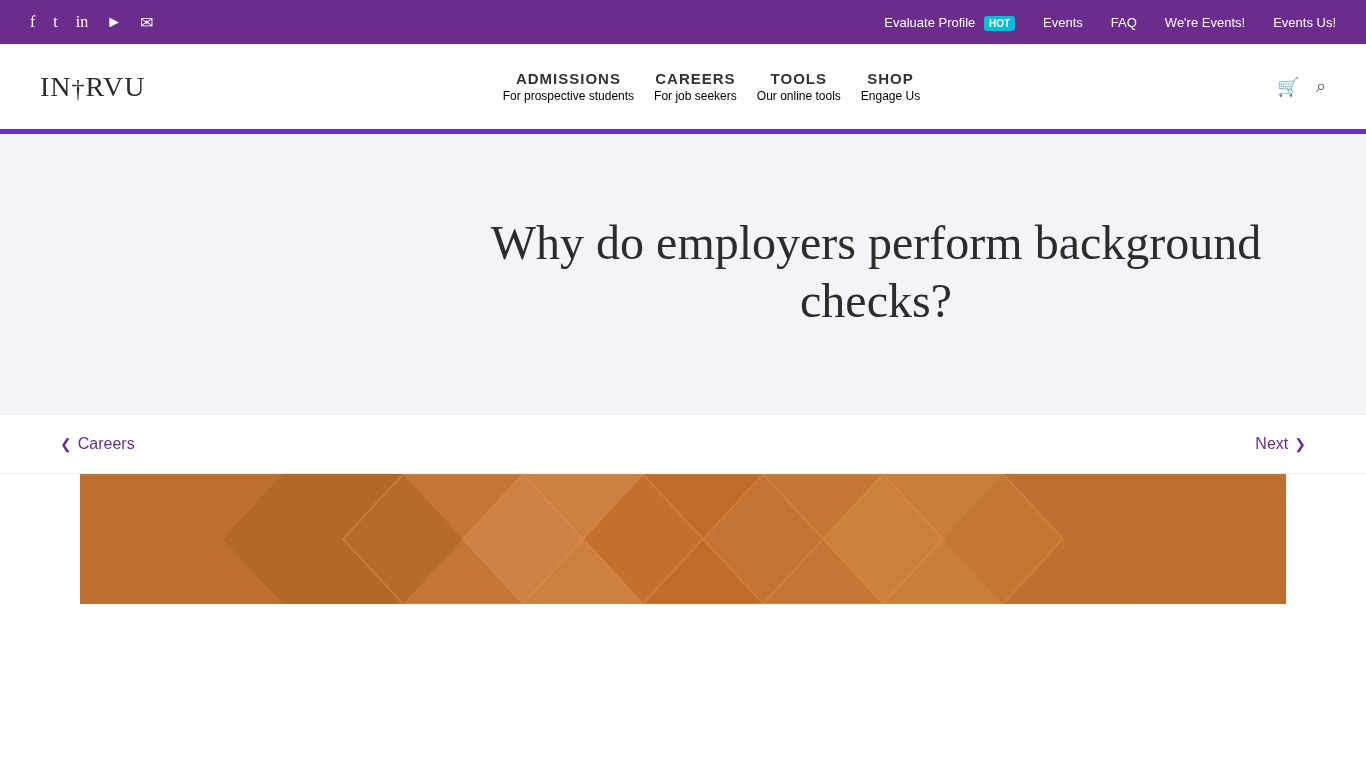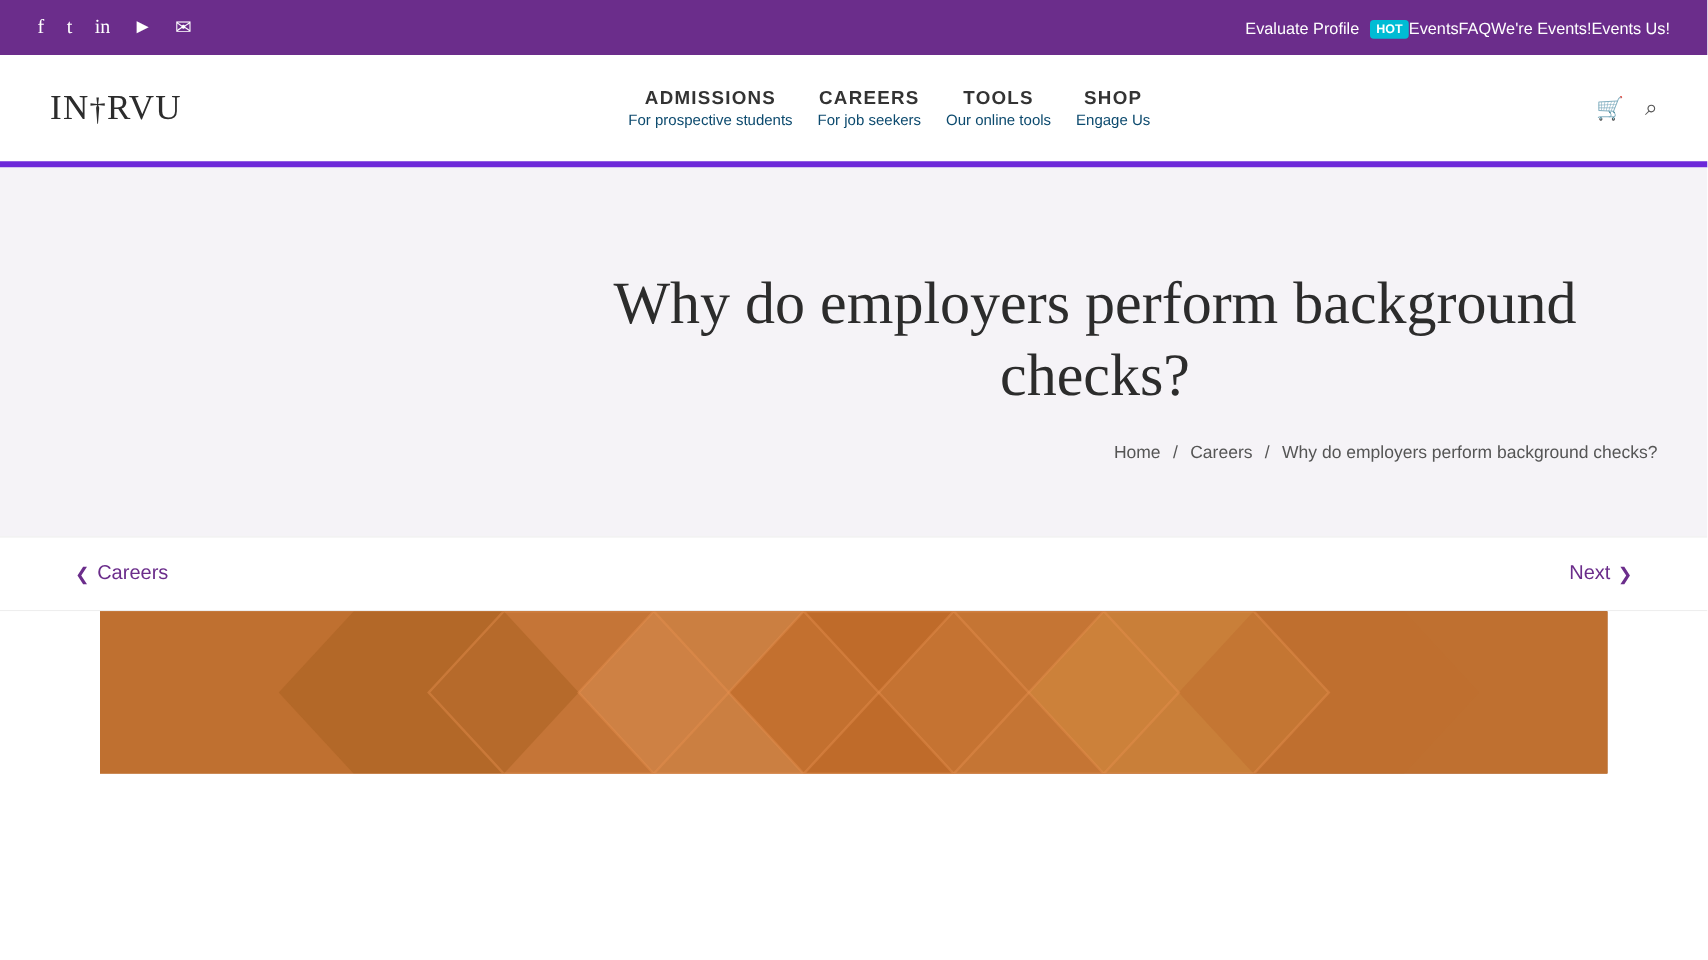--- a/index.html
+++ b/index.html
@@ -21,20 +21,21 @@
       align-items: center;
     }
     .social-icon {
       color: #fff;
       font-size: 16px;
       cursor: pointer;
       text-decoration: none;
     }
     .top-bar-links {
       display: flex;
+      gap: 28px;
       align-items: center;
     }
     .top-bar-link {
       color: #fff;
       font-size: 13px;
       text-decoration: none;
       cursor: pointer;
       font-family: Arial, sans-serif;
     }
     .hot-badge {
@@ -78,21 +79,21 @@
     .nav-item .nav-title {
       font-size: 15px;
       font-weight: bold;
       color: #333;
       letter-spacing: 1px;
       font-family: Arial, sans-serif;
       text-transform: uppercase;
     }
     .nav-item .nav-sub {
       font-size: 12px;
-      color: #0c4a6e;
+      color: #000000;
       font-family: Arial, sans-serif;
       margin-top: 2px;
     }
     .nav-icons {
       display: flex;
       gap: 16px;
       align-items: center;
     }
     .nav-icon-btn {
       background: none;
@@ -233,27 +234,20 @@
     </div>
   </nav>
   <div class="nav-icons">
     <button class="nav-icon-btn">🛒</button>
     <button class="nav-icon-btn">⌕</button>
   </div>
 </div>
 
 <div class="hero">
   <h1>Why do employers perform background checks?</h1>
-  <div class="breadcrumb">
-    <a href="#">Home</a>
-    <span class="sep"> / </span>
-    <a href="#">Careers</a>
-    <span class="sep"> / </span>
-    <span>Why do employers perform background checks?</span>
-  </div>
 </div>
 
 <div class="post-nav">
   <a class="post-nav-link" href="#">
     <span class="chevron">❮</span>
     <span>Careers</span>
   </a>
   <a class="post-nav-link" href="#">
     <span>Next</span>
     <span class="chevron">❯</span>

